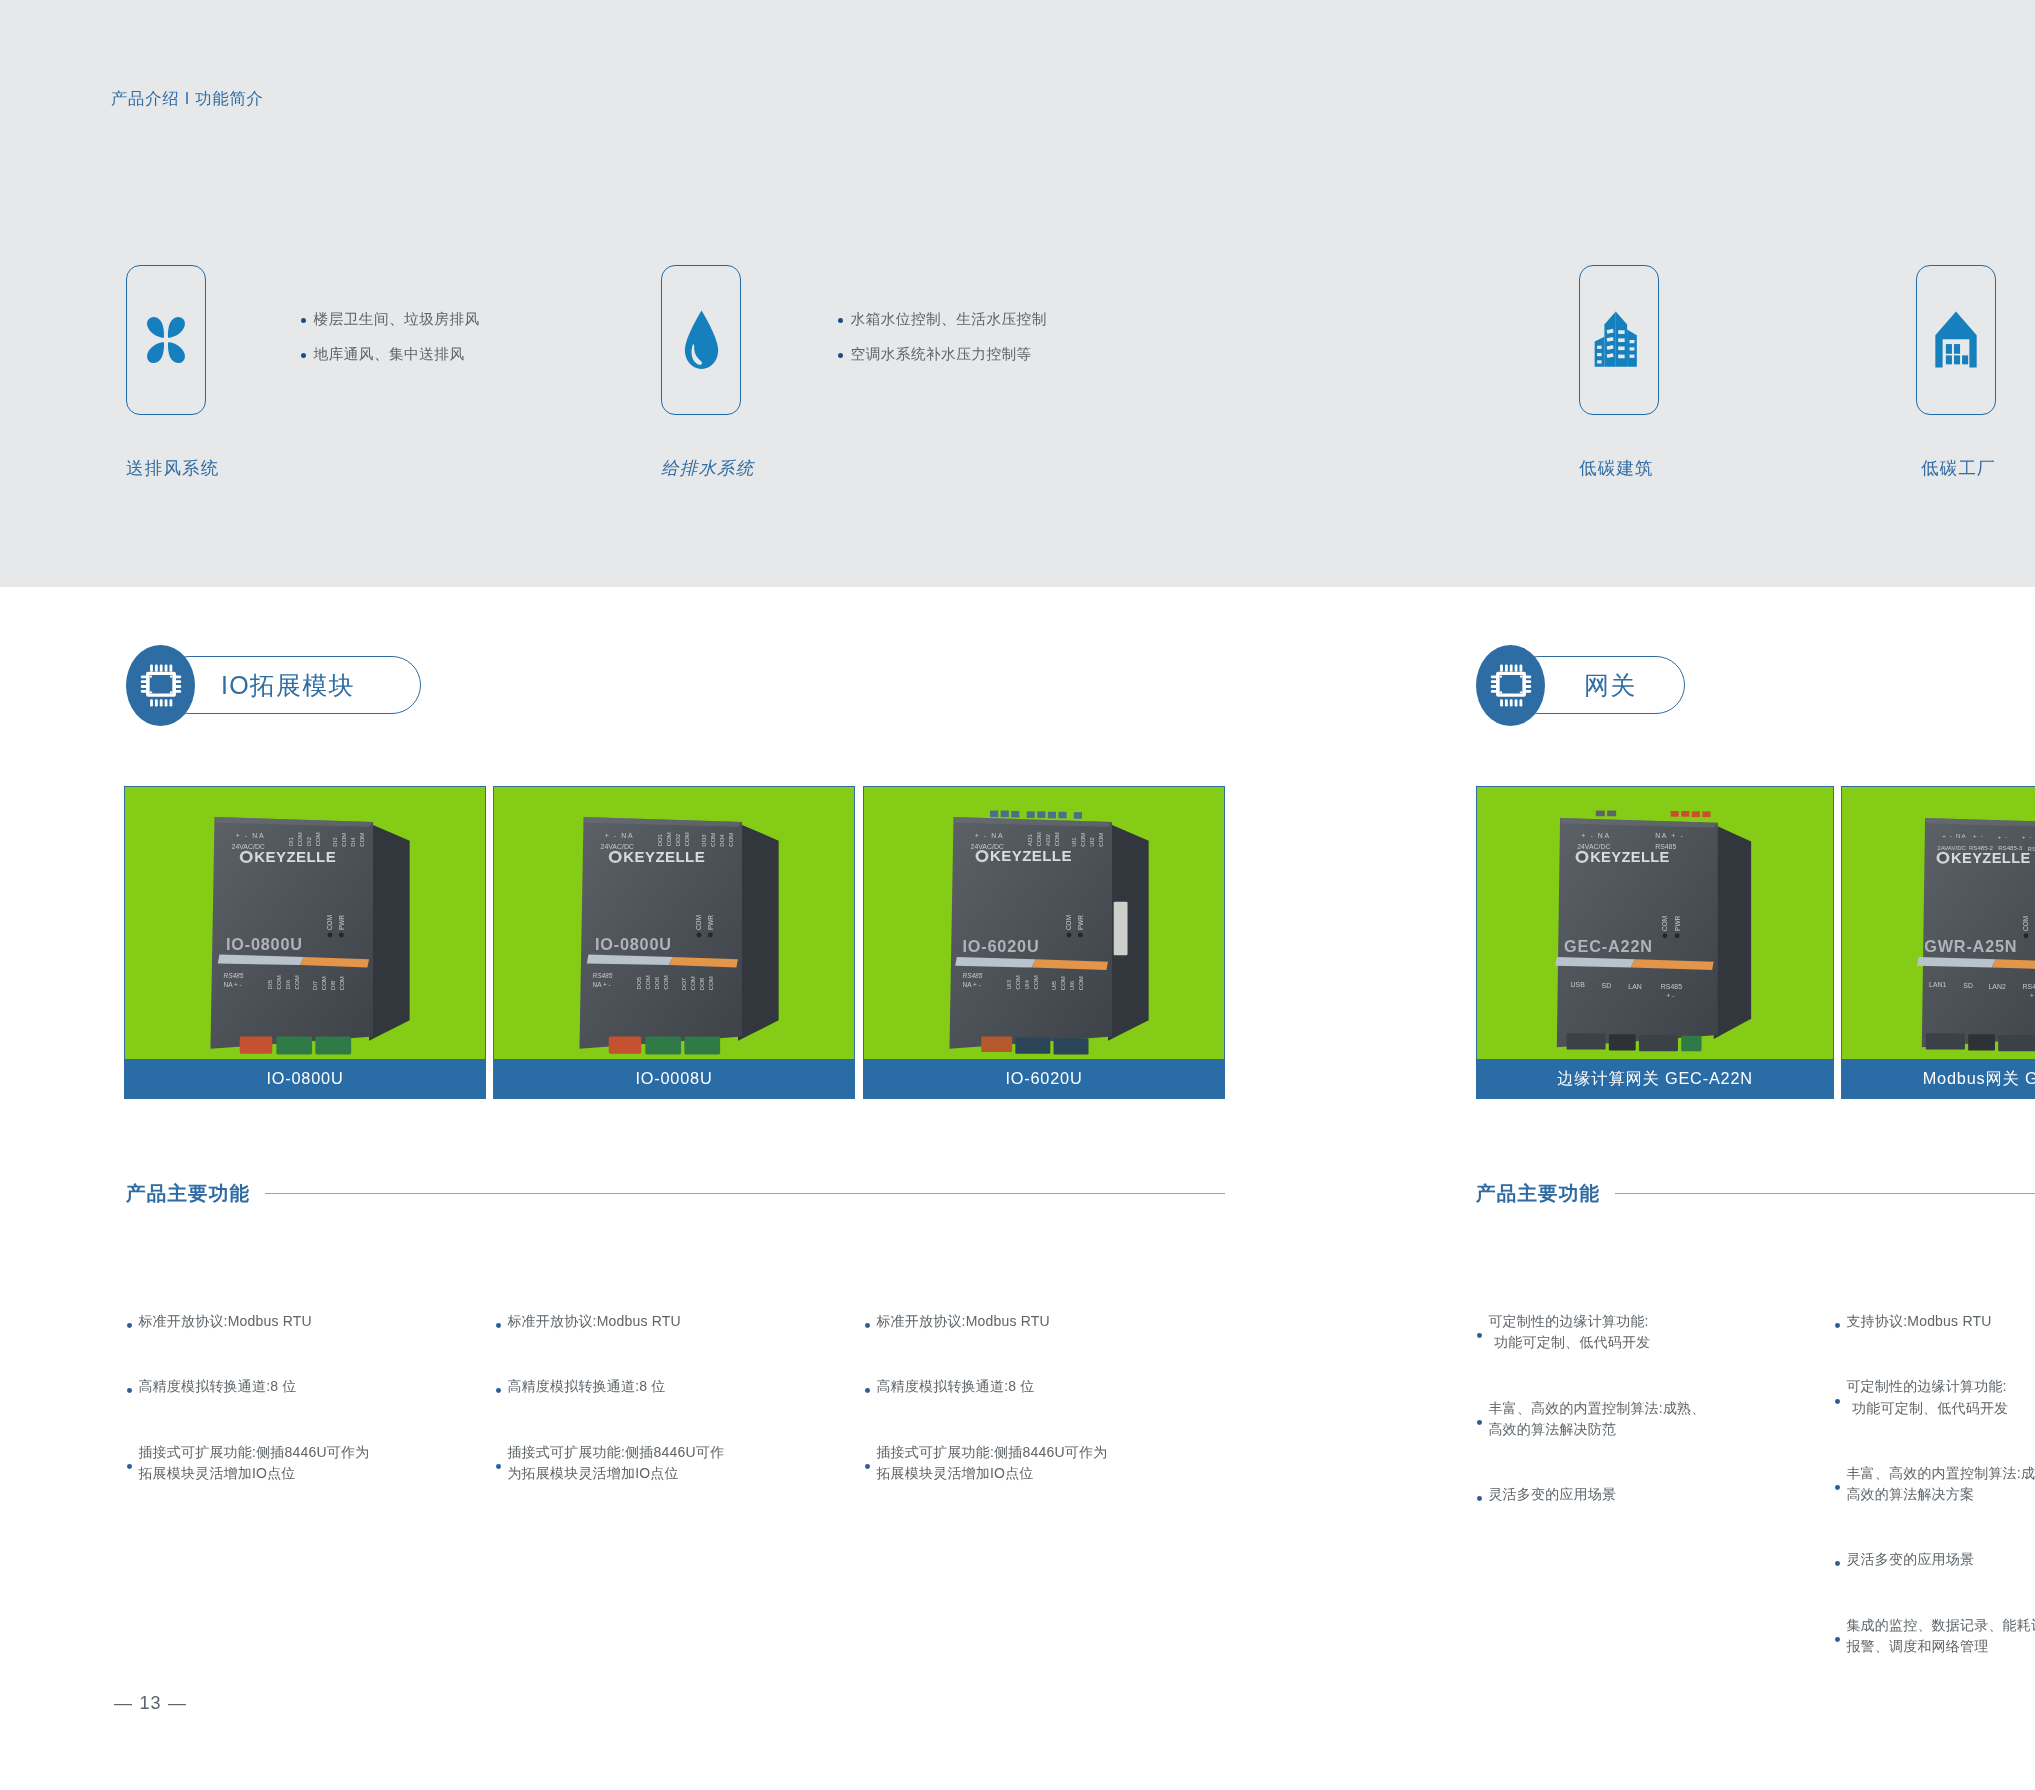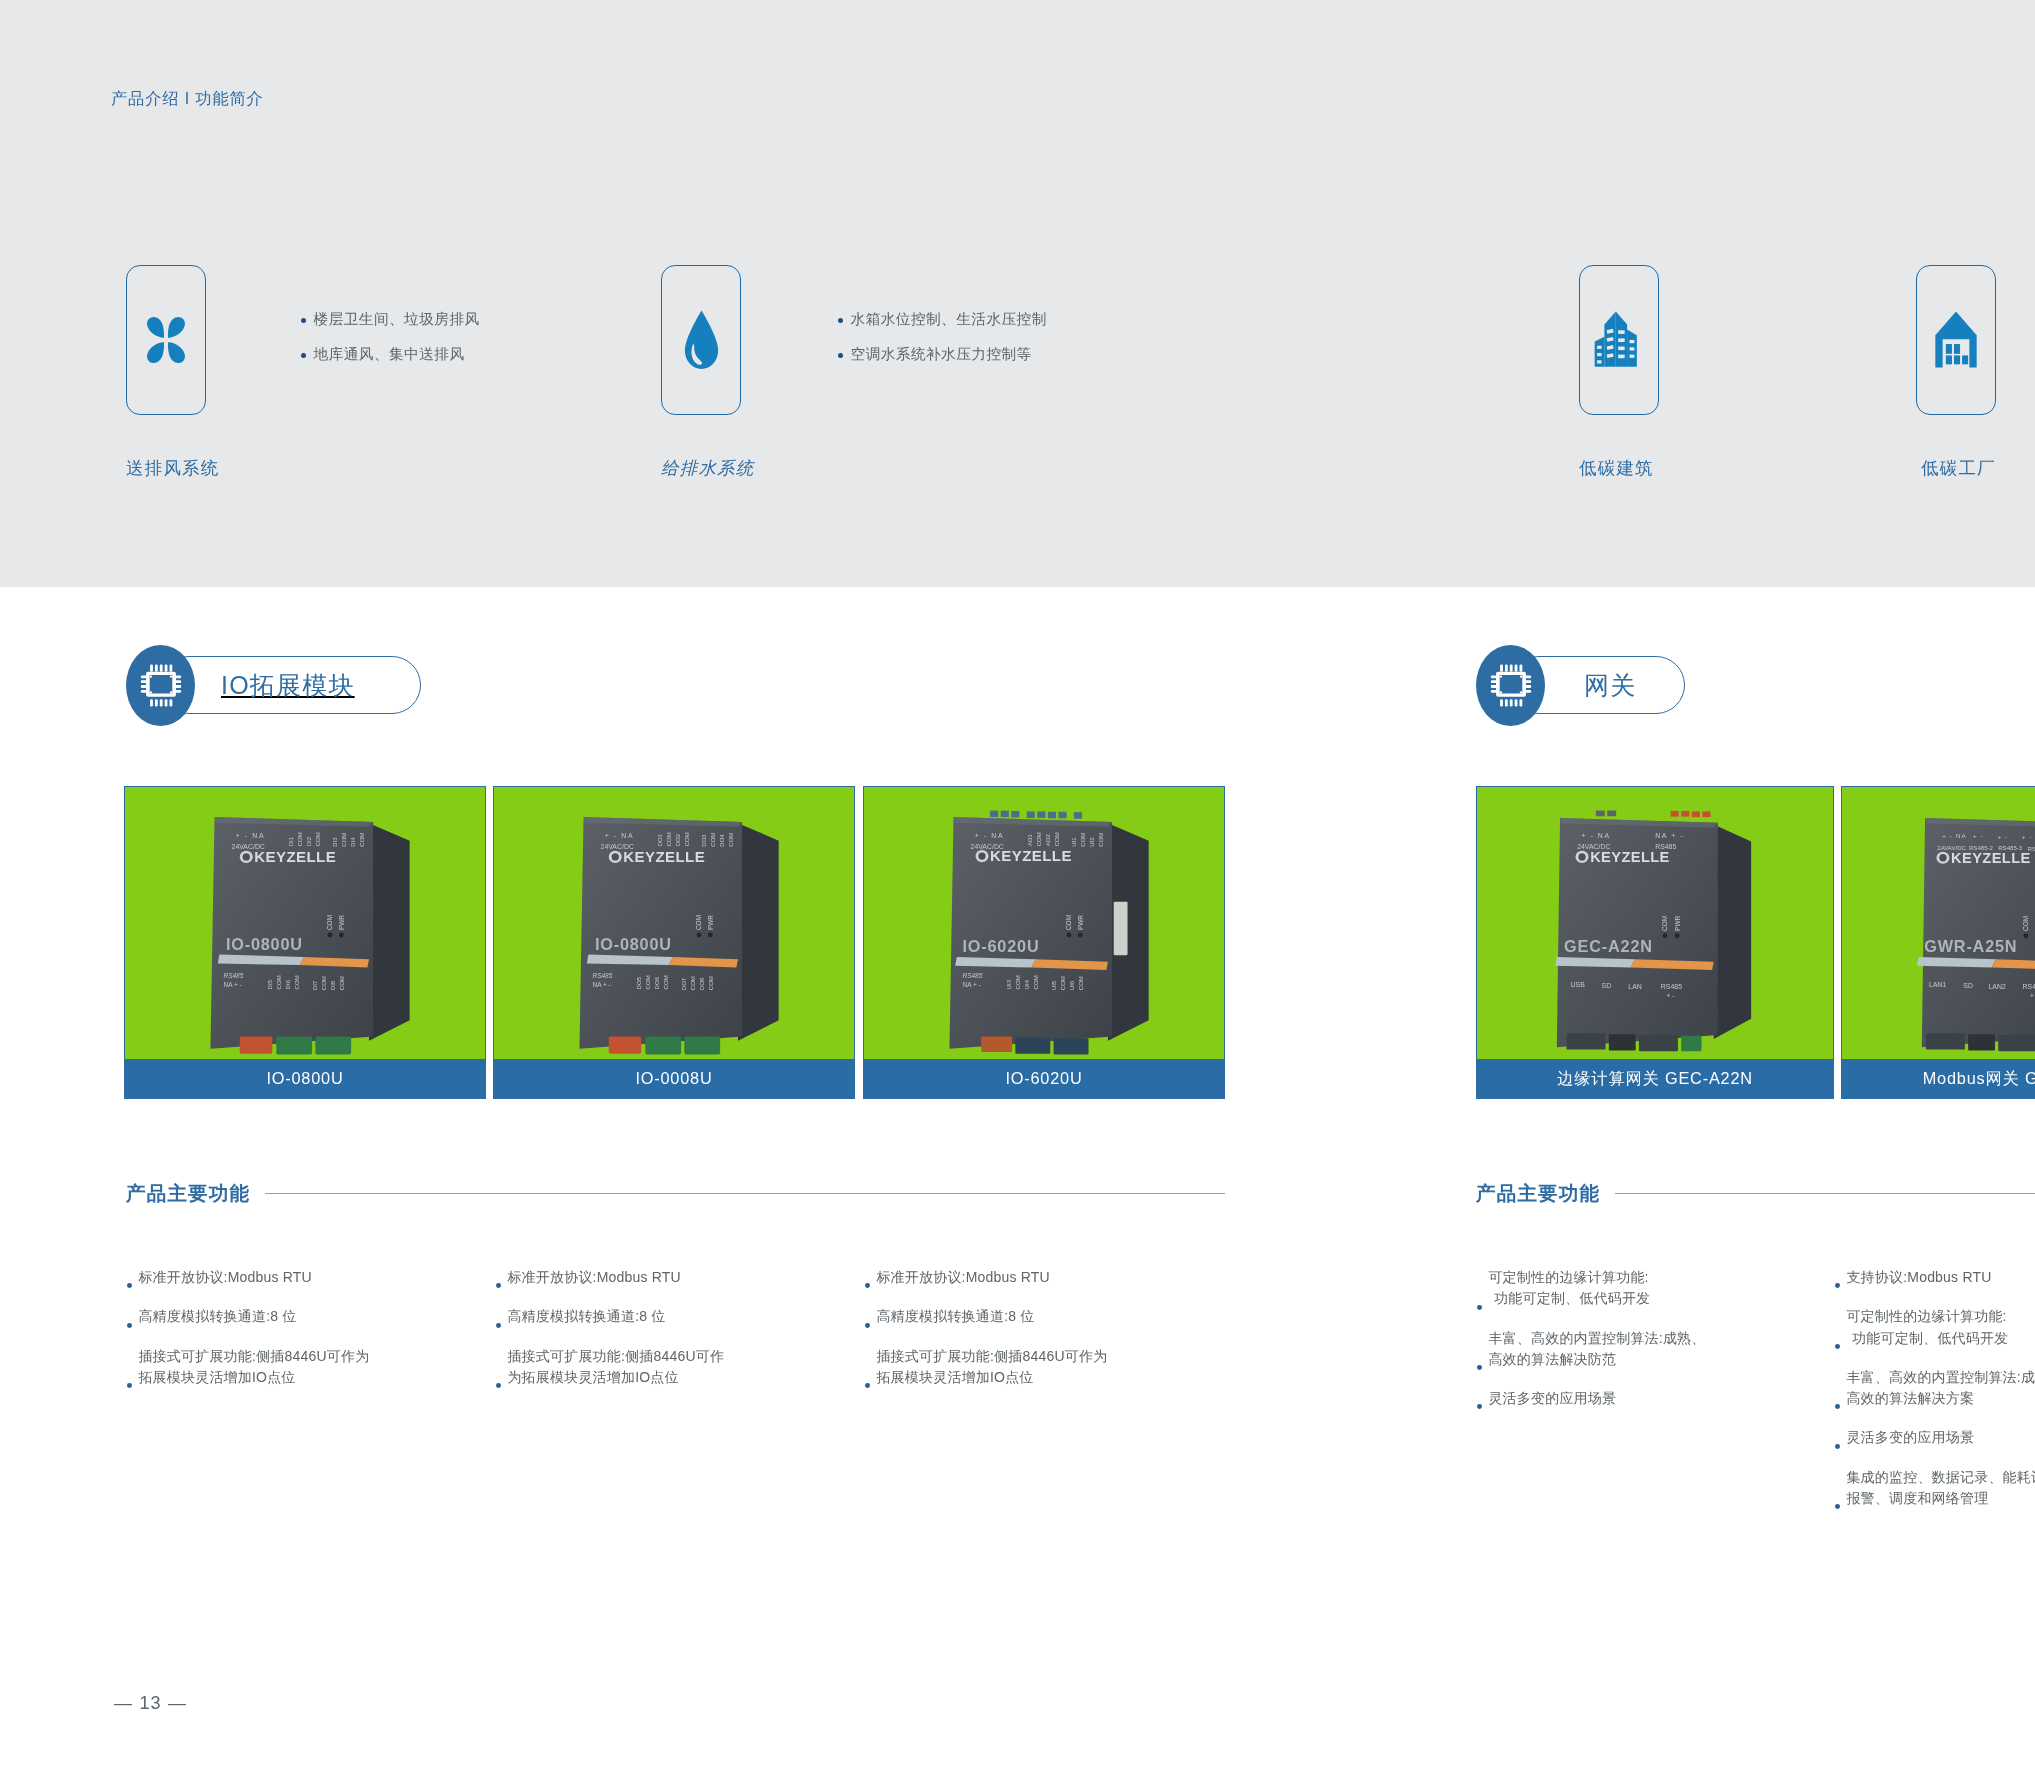--- a/index.html
+++ b/index.html
@@ -75,21 +75,21 @@
   }
   .prodcap span{font-size:16.3px;color:#fff;letter-spacing:0.8px;white-space:nowrap;}
 
   
   .feathead{position:absolute;display:flex;align-items:center;}
   .feathead .ft{font-size:19.5px;color:#2f6ca4;letter-spacing:1.2px;white-space:nowrap;font-weight:700;}
   .feathead .rule{height:0.8px;background:#9aa2a8;margin-left:14.7px;}
 
   .featcol{position:absolute;}
   .featcol .bl{
-    display:flex;align-items:flex-end;margin-bottom:18px;
+    display:flex;align-items:center;margin-bottom:18px;margin-top:44px;
   }
   .featcol .bl .dot{
     width:4.9px;height:4.9px;border-radius:50%;background:#2b5f96;
     margin-right:6.5px;margin-top:7.3px;flex:0 0 auto;
   }
   .featcol .bl .txt{font-size:14px;color:#5e6468;line-height:1.52;letter-spacing:0.2px;}
   .featcol .bl .txt .ln{display:block;white-space:nowrap;}
   .featcol .bl .txt .ln.ind{padding-left:5.7px;}
 </style>
 </head>
@@ -201,21 +201,21 @@
     </div>
     <div class="scenlabel" style="left:1921px;top:456px;">低碳工厂</div>
   </div>
 
   <div class="scencard">
     
     
   </div>
 
   <div class="secbadge" style="left:126px;top:645px;">
-    <div class="pill" style="left:34px;width:261px;text-decoration:underline;">
+    <div class="pill" style="left:34px;width:261px;">
       <span class="pilltext" style="padding-left:60px;">IO拓展模块</span>
     </div>
     <div class="chip">
       <span>
         <svg width="42" height="47" viewBox="0 0 104 116">
           <g fill="#ffffff">
             <rect x="25" y="6" width="7" height="18" rx="3"></rect>
             <rect x="37" y="6" width="7" height="18" rx="3"></rect>
             <rect x="49" y="6" width="7" height="18" rx="3"></rect>
             <rect x="61" y="6" width="7" height="18" rx="3"></rect>

